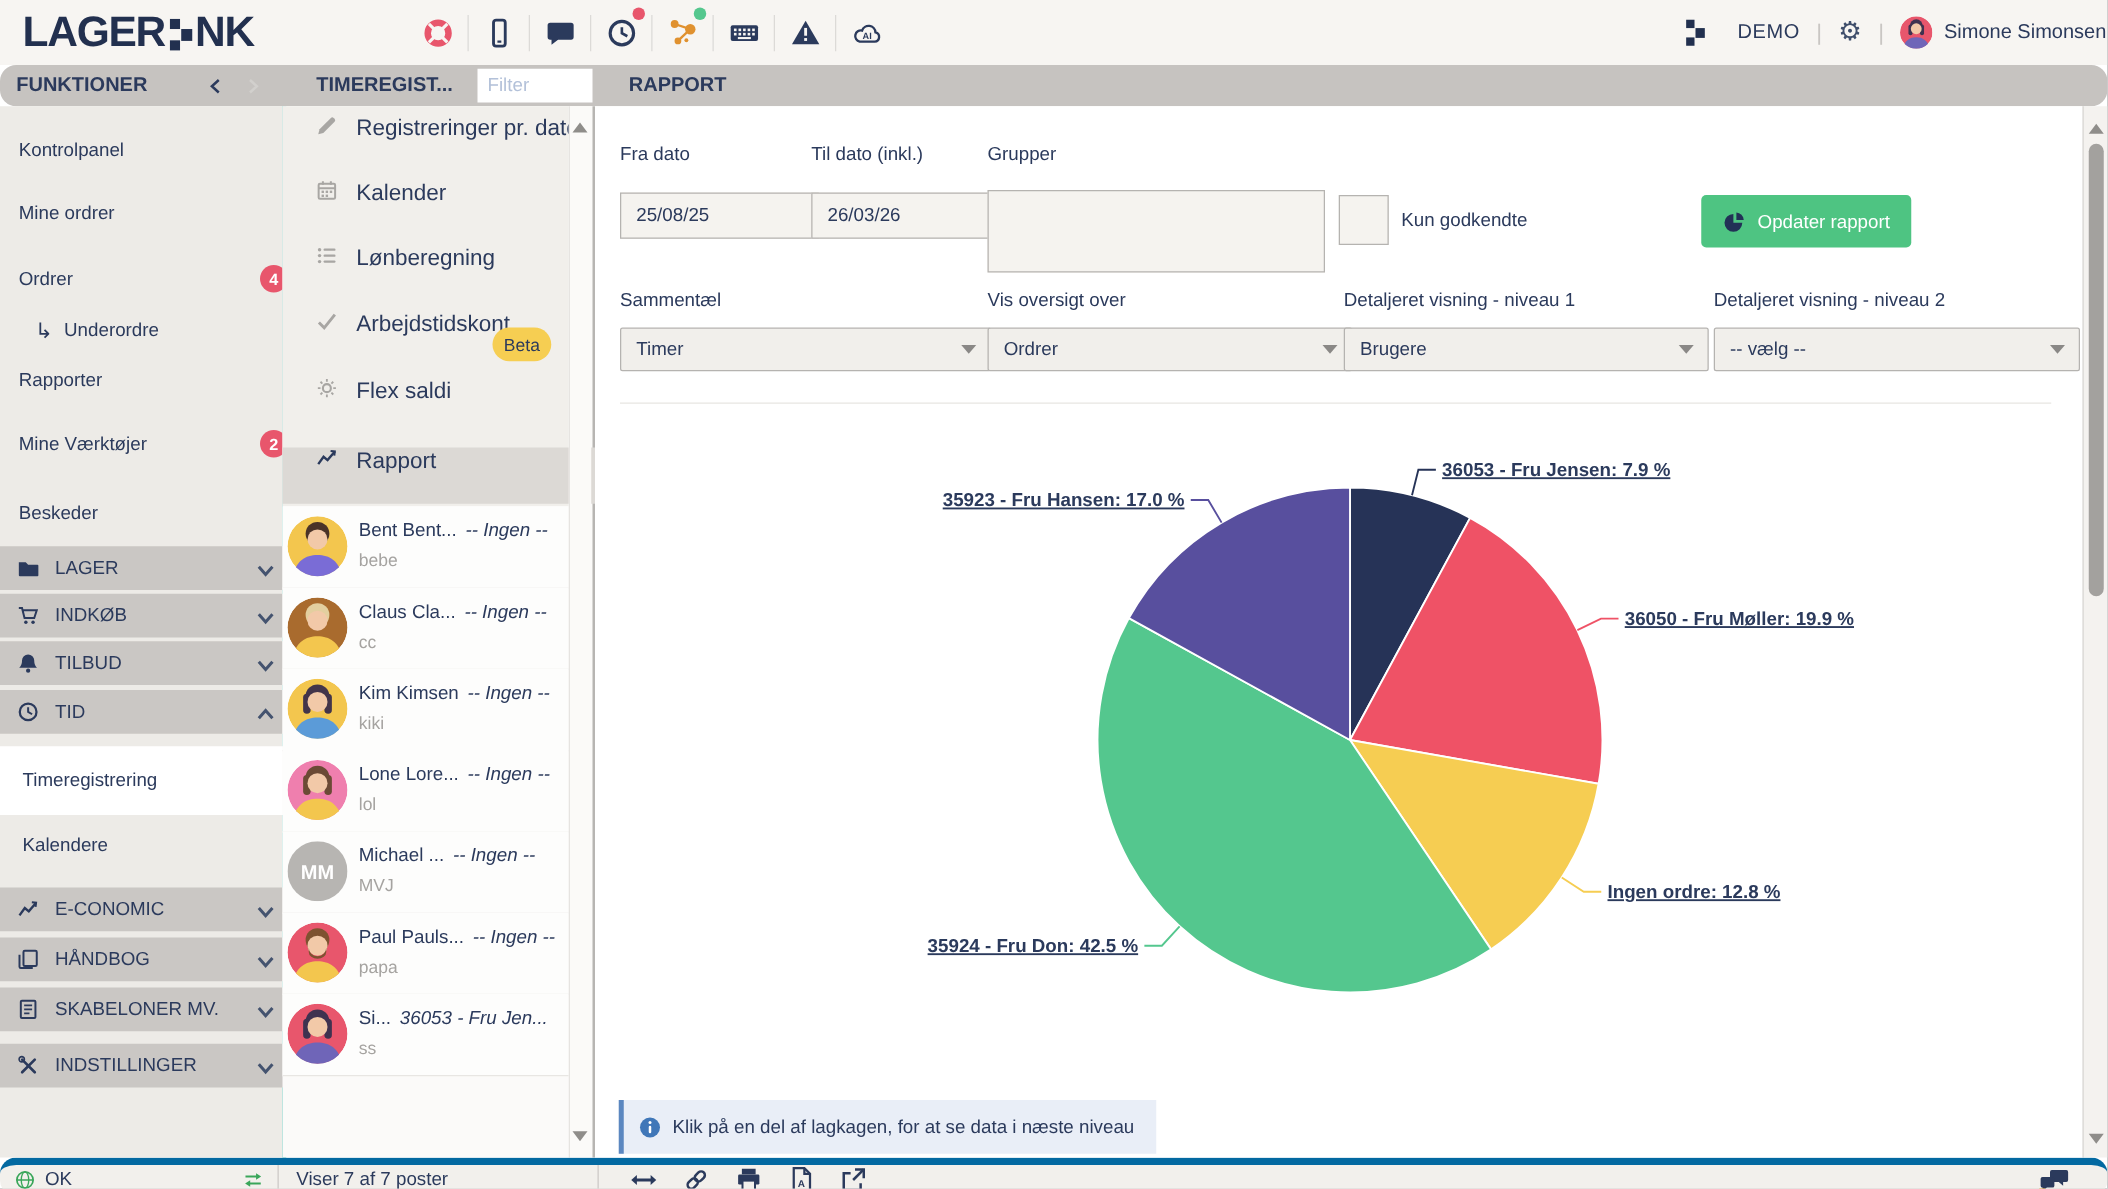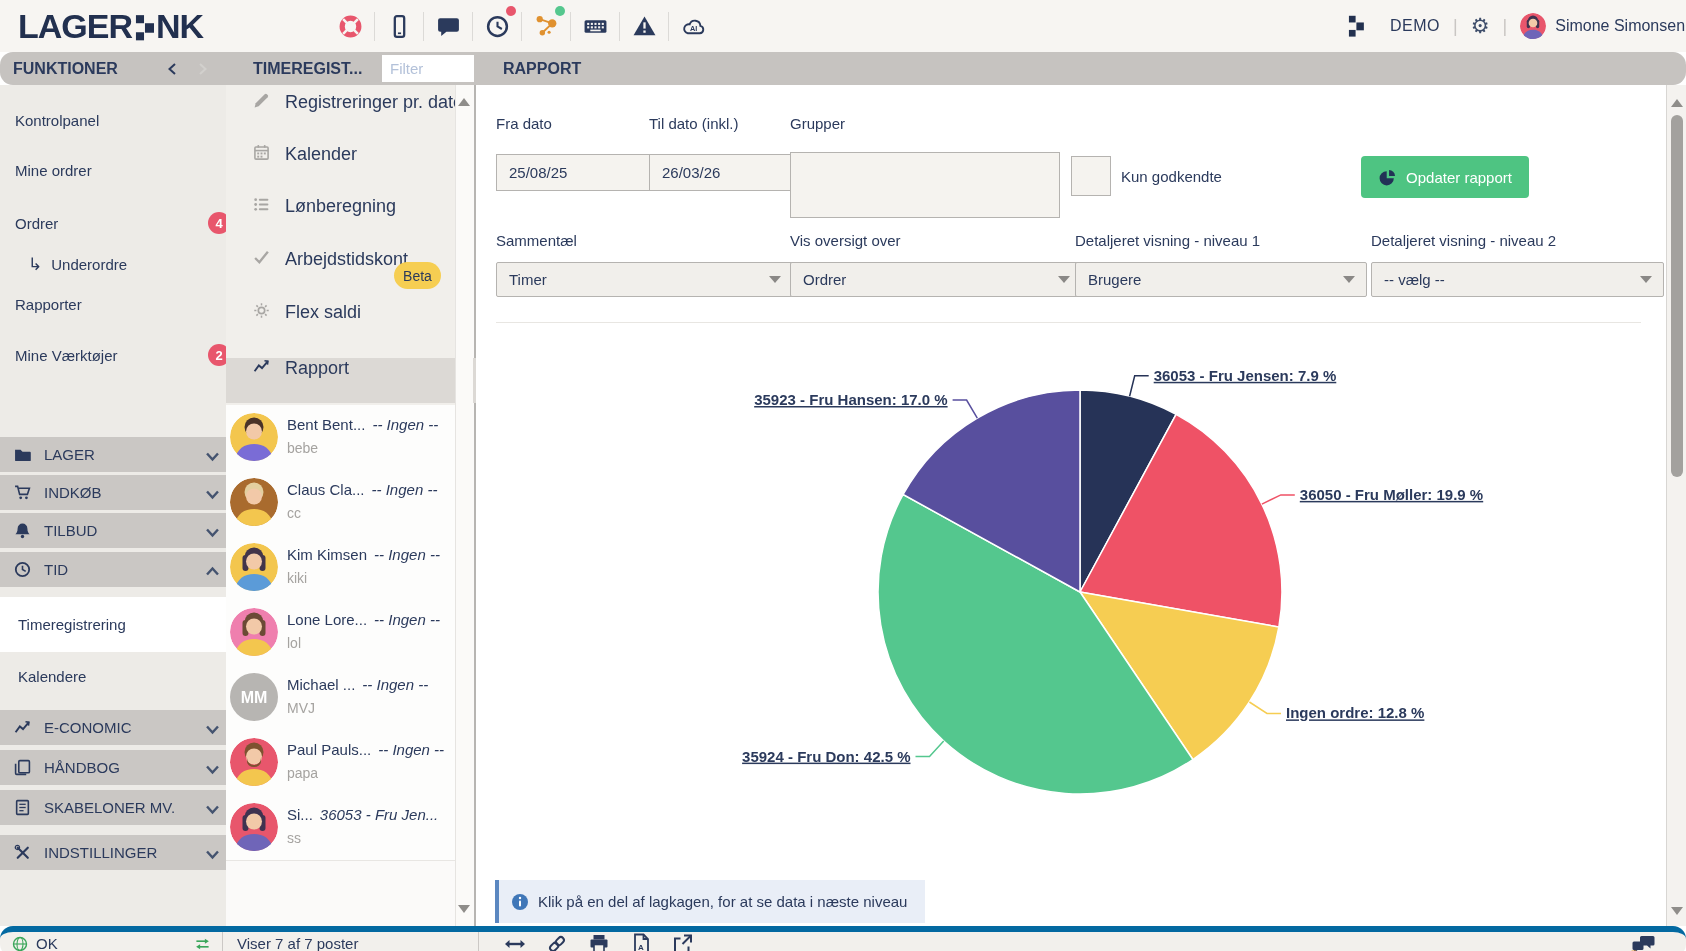--- a/index.html
+++ b/index.html
@@ -270,20 +270,23 @@
       <div class="sb-item" style="top: 158px;">
         <span class="branch">↳</span>
         <span>Underordre</span>
       </div>
       <div class="sb-item" style="top: 198px;">
         <span>Rapporter</span>
       </div>
       <div class="sb-item" style="top: 249px;">
         <span>Mine Værktøjer</span>
         <span class="badge">2</span>
+      </div>
+      <div class="sb-item" style="top: 304px;">
+        <span>Beskeder</span>
       </div>
       <div class="sb-sec" style="top: 352px;">
         <span class="icon">
           <svg viewBox="0 0 16 16" width="17" height="17">
             <path d="M1,3.5 h5.2 l1.8,2 h7 a0.8,0.8 0 0 1 0.8,0.8 v7 a0.8,0.8 0 0 1 -0.8,0.8 h-13.2 a0.8,0.8 0 0 1 -0.8,-0.8 z" fill="#2b3a5c"></path>
           </svg>
         </span>
         <span class="sec-label">LAGER</span>
         <span class="sec-chev icon">
           <svg viewBox="0 0 14 14">

